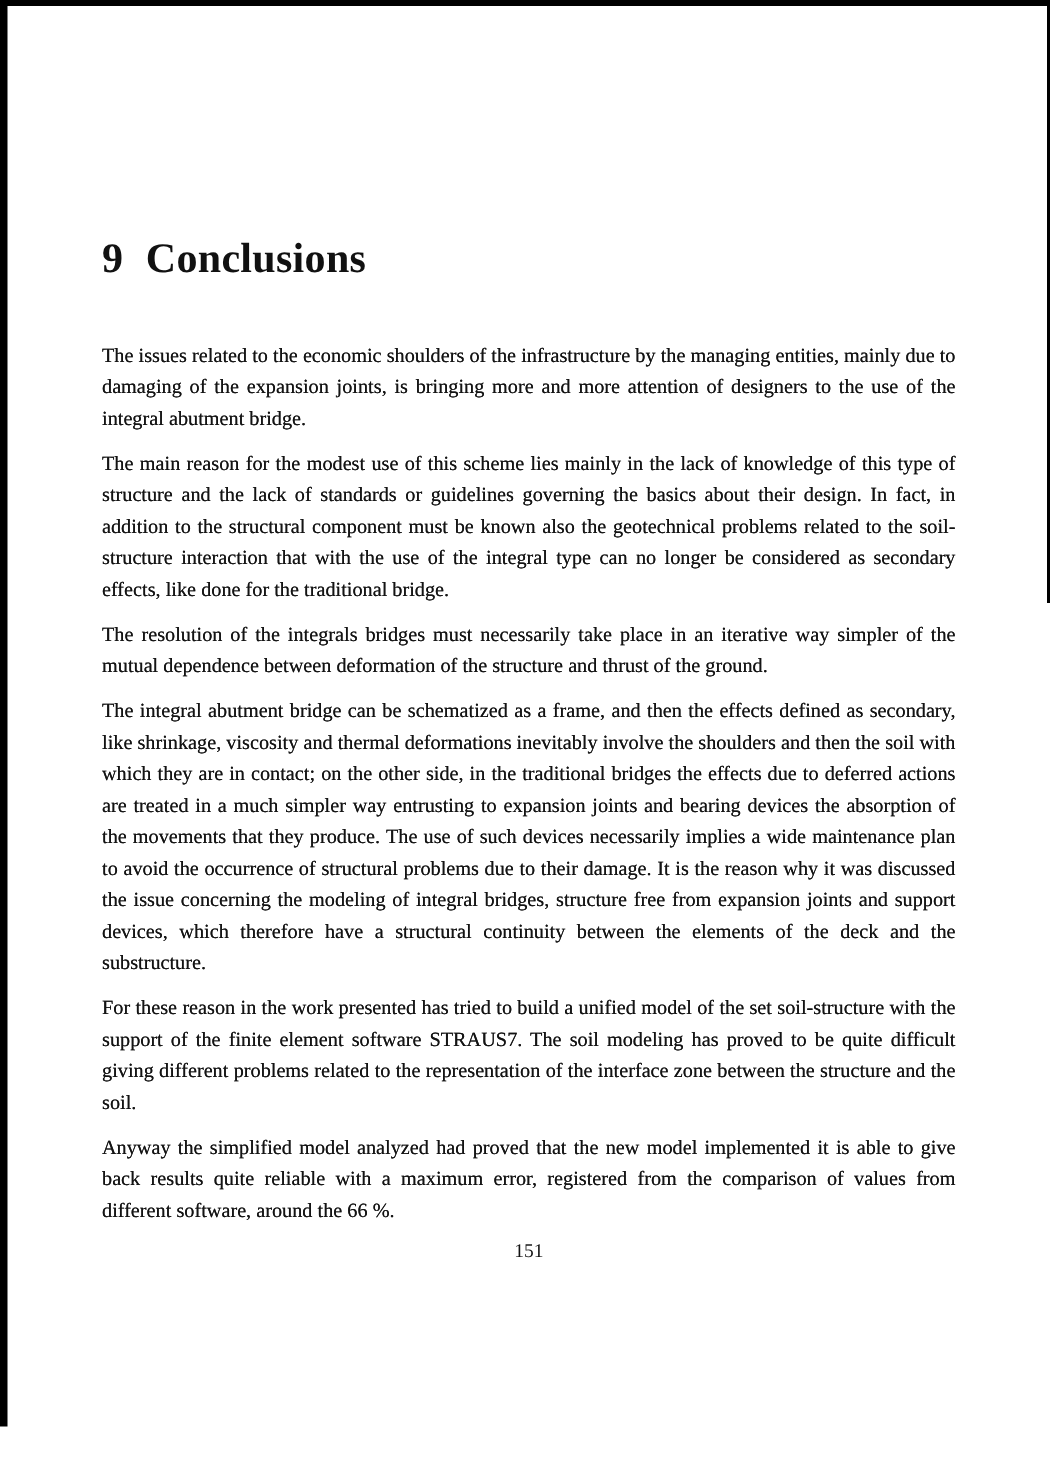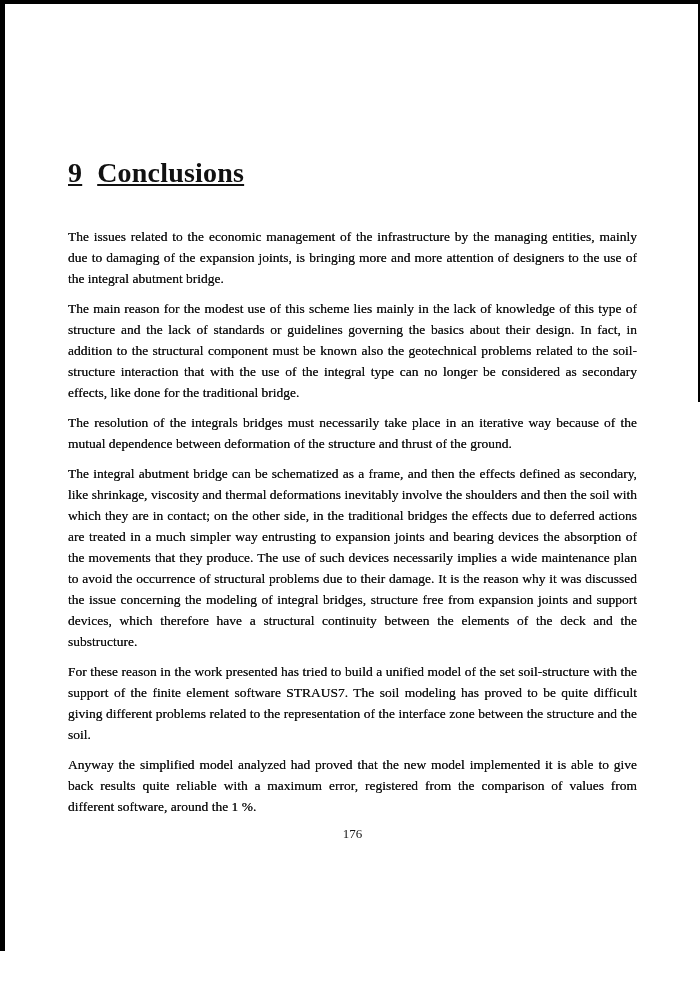--- a/index.html
+++ b/index.html
@@ -29,21 +29,20 @@
     left: 68px;
     top: 0;
     width: 569px;
   }
   .chapter-heading {
     margin: 157px 0 37px 0;
     font-size: 28px;
     font-weight: 700;
     letter-spacing: 0.2px;
     color: #111111;
-    text-decoration: underline;
   }
   .chapter-heading .heading-number {
     margin-right: 15px;
   }
   .body-paragraph {
     margin: 0 0 9px 0;
     font-size: 13.5px;
     line-height: 21px;
     text-align: justify;
     text-justify: inter-word;
@@ -63,22 +62,22 @@
 <div>
   <div class="edge edge-top"></div>
   <div class="edge edge-left"></div>
   <div class="edge edge-right"></div>
 
   <div class="content">
     <h1 class="chapter-heading">
       <span class="heading-number">9</span><span>Conclusions</span>
     </h1>
 
-    <p class="body-paragraph">The issues related to the economic management of the infrastructure by the managing entities, mainly due to damaging of the expansion joints, is bringing more and more attention of designers to the use of the integral abutment bridge.</p>
+    <p class="body-paragraph">The issues related to the economic shoulders of the infrastructure by the managing entities, mainly due to damaging of the expansion joints, is bringing more and more attention of designers to the use of the integral abutment bridge.</p>
     <p class="body-paragraph">The main reason for the modest use of this scheme lies mainly in the lack of knowledge of this type of structure and the lack of standards or guidelines governing the basics about their design. In fact, in addition to the structural component must be known also the geotechnical problems related to the soil-structure interaction that with the use of the integral type can no longer be considered as secondary effects, like done for the traditional bridge.</p>
-    <p class="body-paragraph">The resolution of the integrals bridges must necessarily take place in an iterative way because of the mutual dependence between deformation of the structure and thrust of the ground.</p>
+    <p class="body-paragraph">The resolution of the integrals bridges must necessarily take place in an iterative way simpler of the mutual dependence between deformation of the structure and thrust of the ground.</p>
     <p class="body-paragraph">The integral abutment bridge can be schematized as a frame, and then the effects defined as secondary, like shrinkage, viscosity and thermal deformations inevitably involve the shoulders and then the soil with which they are in contact; on the other side, in the traditional bridges the effects due to deferred actions are treated in a much simpler way entrusting to expansion joints and bearing devices the absorption of the movements that they produce. The use of such devices necessarily implies a wide maintenance plan to avoid the occurrence of structural problems due to their damage. It is the reason why it was discussed the issue concerning the modeling of integral bridges, structure free from expansion joints and support devices, which therefore have a structural continuity between the elements of the deck and the substructure.</p>
     <p class="body-paragraph">For these reason in the work presented has tried to build a unified model of the set soil-structure with the support of the finite element software STRAUS7. The soil modeling has proved to be quite difficult giving different problems related to the representation of the interface zone between the structure and the soil.</p>
-    <p class="body-paragraph">Anyway the simplified model analyzed had proved that the new model implemented it is able to give back results quite reliable with a maximum error, registered from the comparison of values from different software, around the 1 %.</p>
+    <p class="body-paragraph">Anyway the simplified model analyzed had proved that the new model implemented it is able to give back results quite reliable with a maximum error, registered from the comparison of values from different software, around the 66 %.</p>
 
-    <div class="page-number">176</div>
+    <div class="page-number">151</div>
   </div>
 </div>
 
 </body></html>

